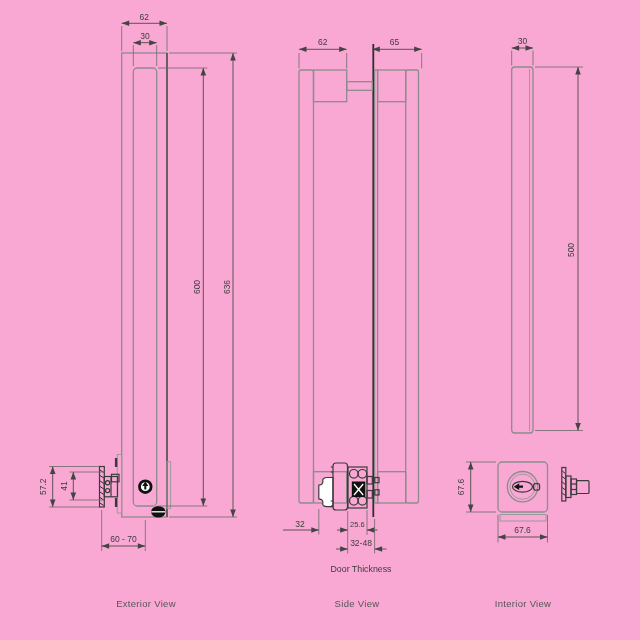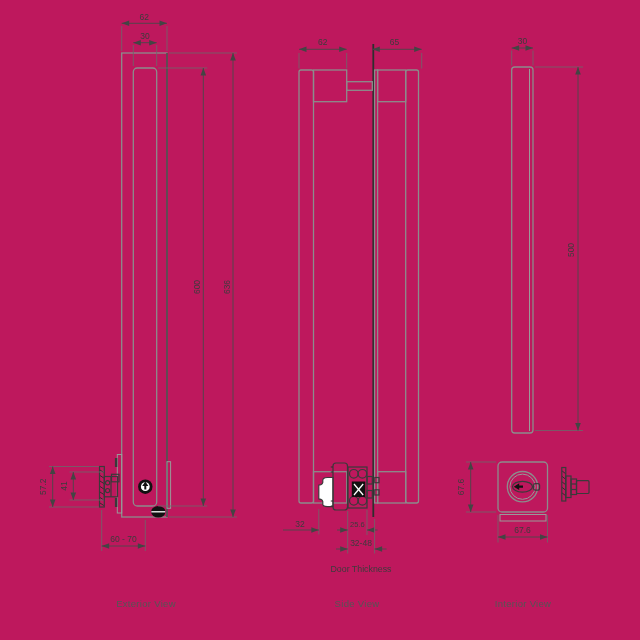--- a/index.html
+++ b/index.html
@@ -1,16 +1,16 @@
 <!DOCTYPE html>
 <html><head>
 <meta charset="utf-8">
 <style>
   html,body{margin:0;padding:0;background:#ffffff;}
-  .stage{position:relative;width:640px;height:640px;background:#be185d;overflow:hidden;
+  .stage{position:relative;width:640px;height:640px;background:#f9a8d4;overflow:hidden;
          font-family:"Liberation Sans", sans-serif;}
   svg{display:block}
   
   .ol  {fill:none;stroke:#8c8c8c;stroke-width:1.3;}
   .olt {fill:none;stroke:#9a9a9a;stroke-width:1;}
   .dk  {fill:none;stroke:#3a3a3a;stroke-width:1.2;}
   .dk2 {fill:none;stroke:#2e2e2e;stroke-width:1.8;}
   .blk {fill:#111111;stroke:none;}
   .wht {fill:#ffffff;}
   

